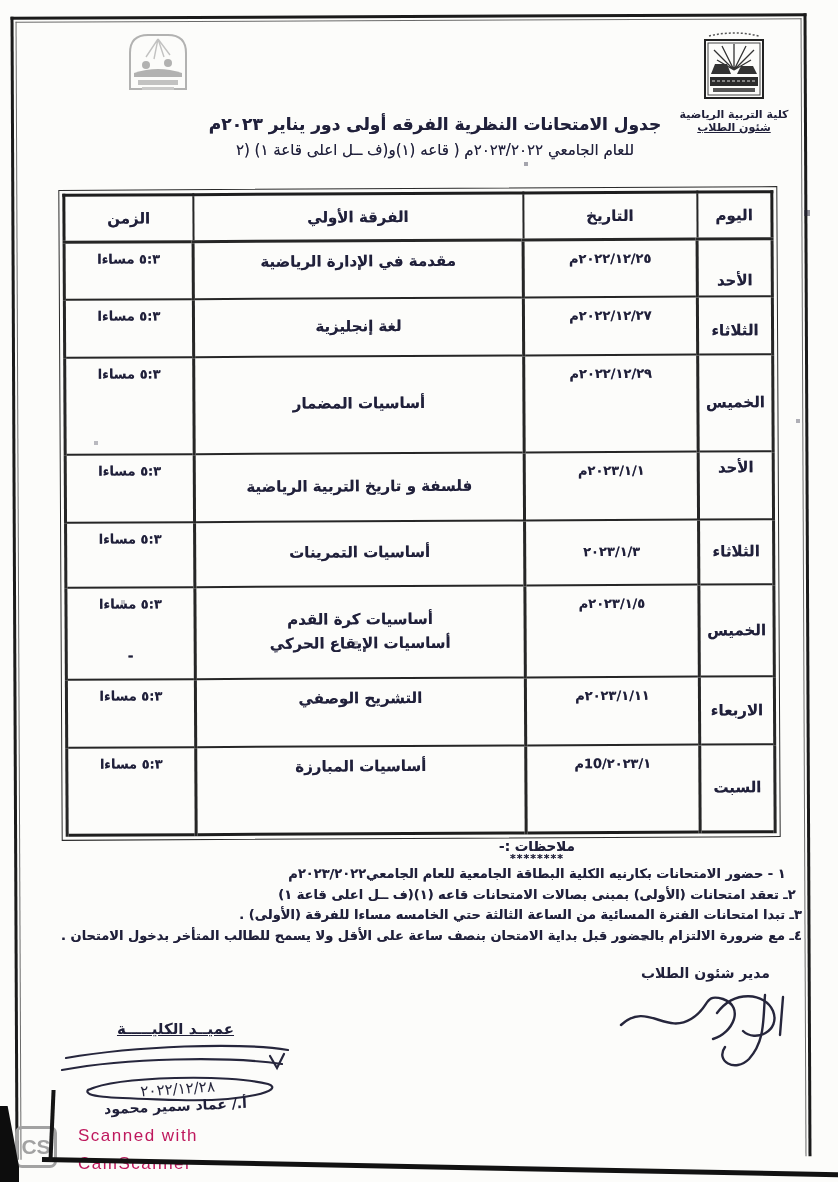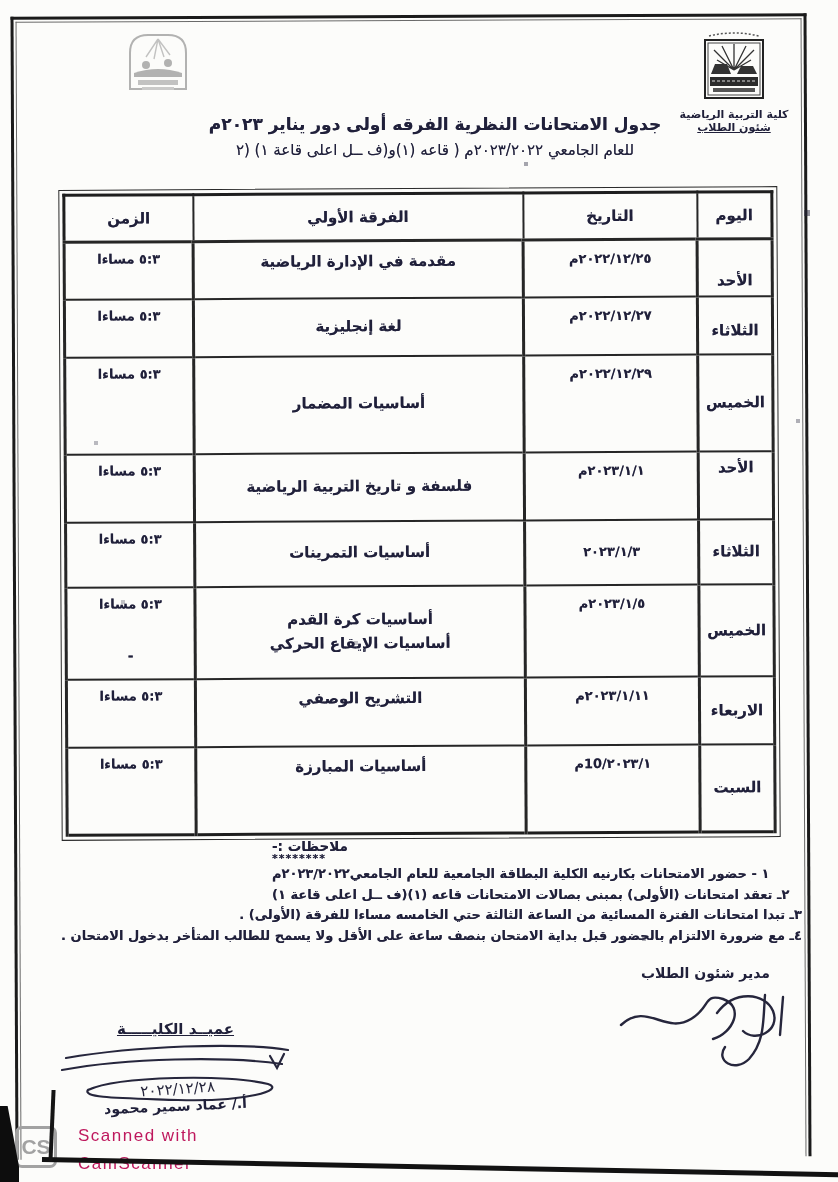--- a/index.html
+++ b/index.html
@@ -53,21 +53,21 @@
   tbody tr:nth-child(1) td.day { vertical-align:bottom; padding-bottom:6px; }
   tbody tr:nth-child(2) td.day { vertical-align:bottom; padding-bottom:14px; }
   tbody tr:nth-child(4) td.day { vertical-align:top; padding-top:6px; }
   tbody tr:nth-child(1) td.subj,
   tbody tr:nth-child(7) td.subj,
   tbody tr:nth-child(8) td.subj { vertical-align:top; padding-top:8px; }
   tbody tr:nth-child(5) td.date { vertical-align:middle; padding-top:0; }
   .t2 { display:block; margin-top:36px; font-size:14px; }
   .scan-fuzz { text-shadow:0 0 .5px rgba(25,25,60,.55); }
   
-  .notes { position:absolute; right:36px; top:838px; width:530px; direction:rtl; text-align:left; }
+  .notes { position:absolute; right:36px; top:838px; width:530px; direction:rtl; text-align:center; }
   .notes-heading { font-size:13.5px; font-weight:bold; }
   .notes-stars { font-size:11px; font-weight:bold; letter-spacing:1px; line-height:10px; }
   .note-item { font-size:13px; font-weight:bold; line-height:20.5px; white-space:nowrap; }
   
   .sig-title { font-size:14px; font-weight:bold; direction:rtl; text-align:center; }
   .sig-right { position:absolute; right:40px; top:965px; width:185px; text-align:center; }
   .sig-mid   { position:absolute; left:283px; top:962px; width:315px; text-align:center; }
   .sig-left  { position:absolute; left:58px;  top:1020px; width:235px; text-align:center; }
   .sig-left .sig-title { font-size:15px; text-decoration:underline; }
   .sig-name { font-size:13.5px; font-weight:bold; direction:rtl; }

